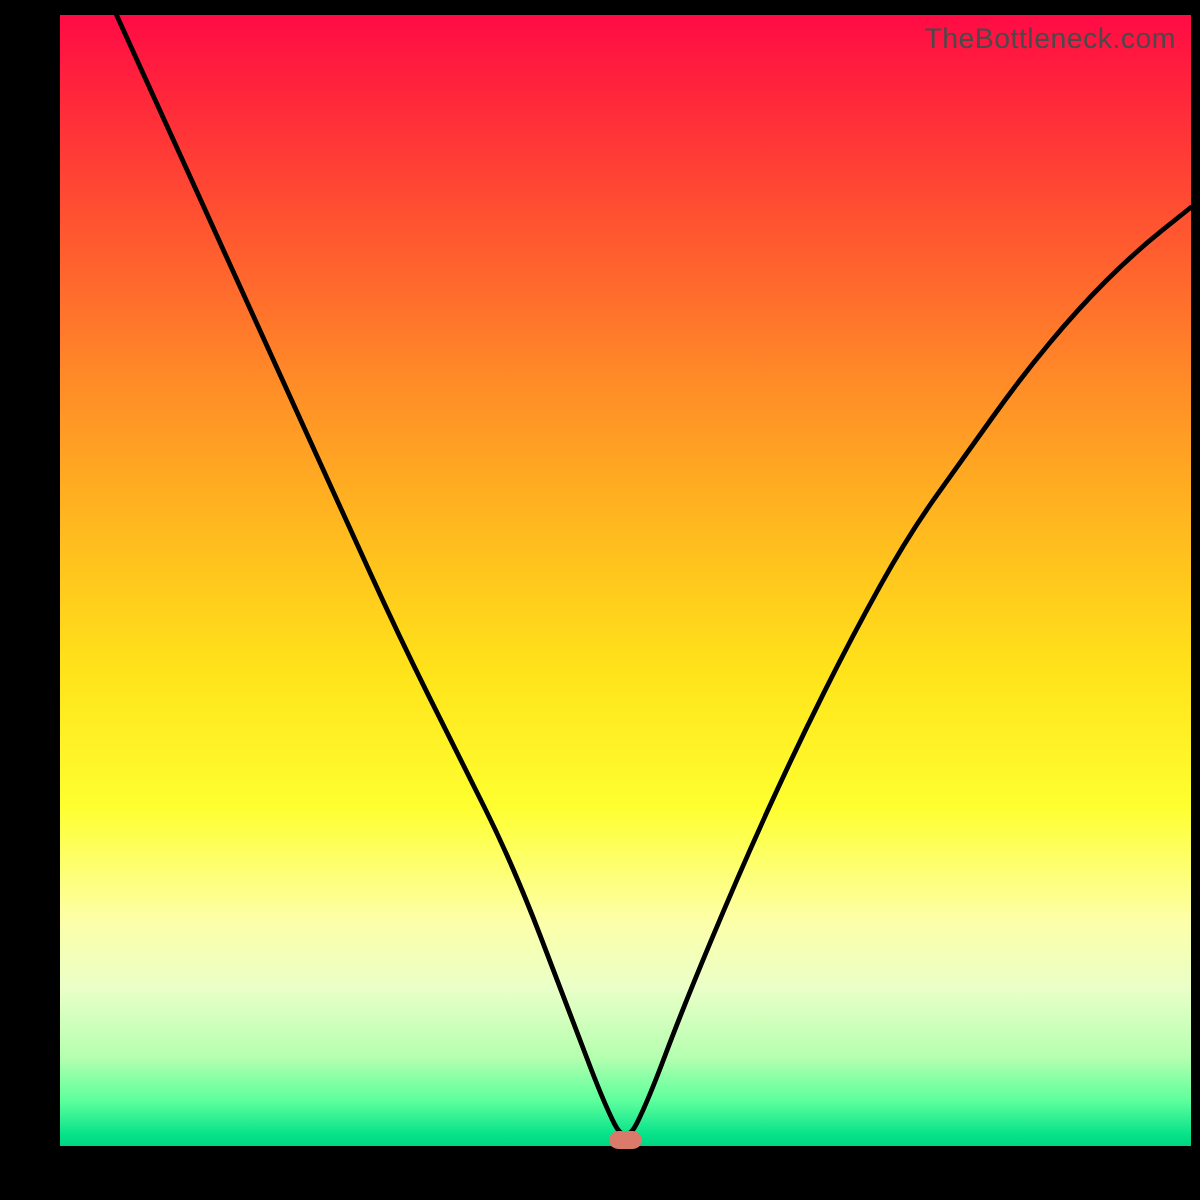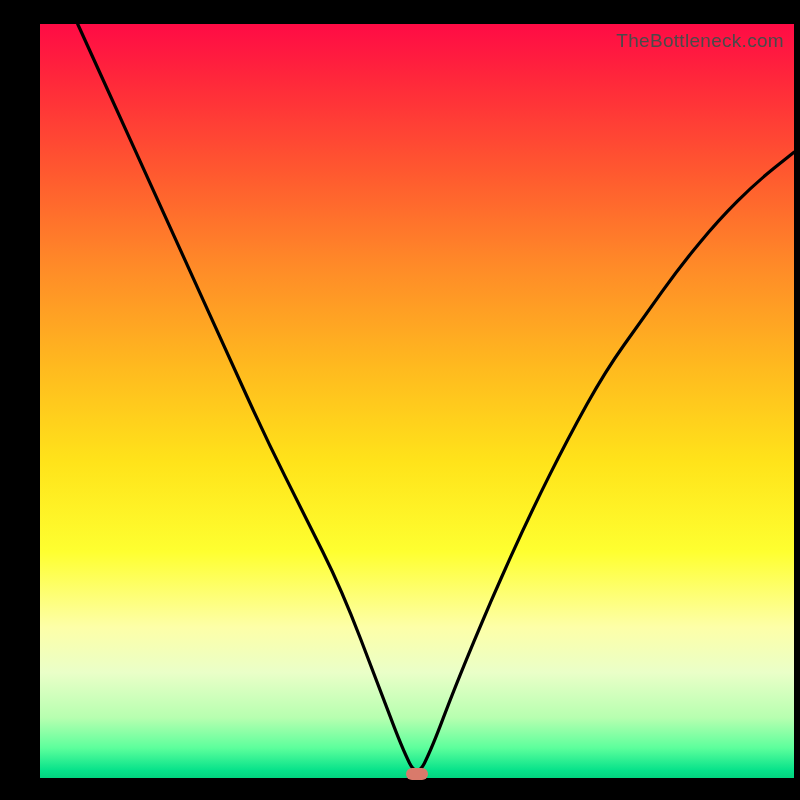--- a/index.html
+++ b/index.html
@@ -13,21 +13,21 @@
   }
   .outer {
     position: relative;
     width: 800px;
     height: 800px;
     background: #000;
   }
   .plot-area {
     position: absolute;
     left: 40px;
-    top: 24px;
+    top: 10px;
     width: 754px;
     height: 754px;
   }
   .gradient-bg {
     position: absolute;
     inset: 0;
     background: linear-gradient(
       to bottom,
       #ff0b45 0%,
       #ff2a3a 8%,

